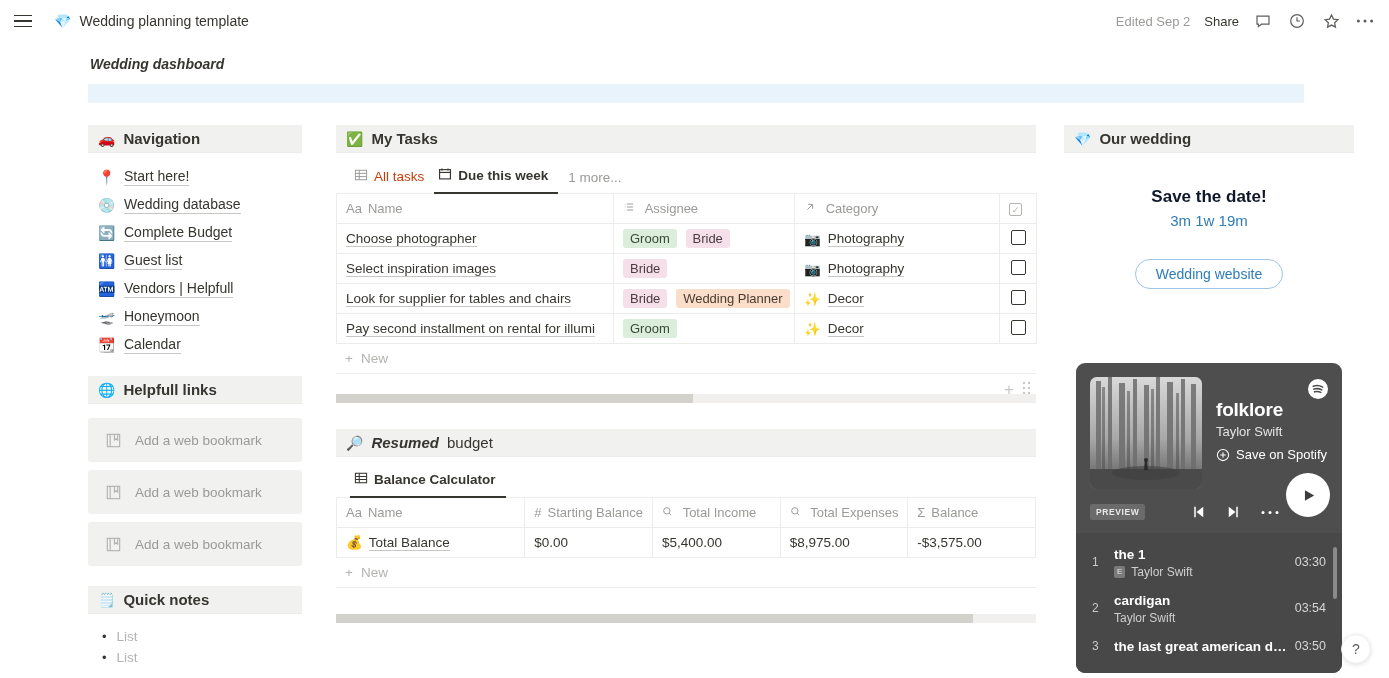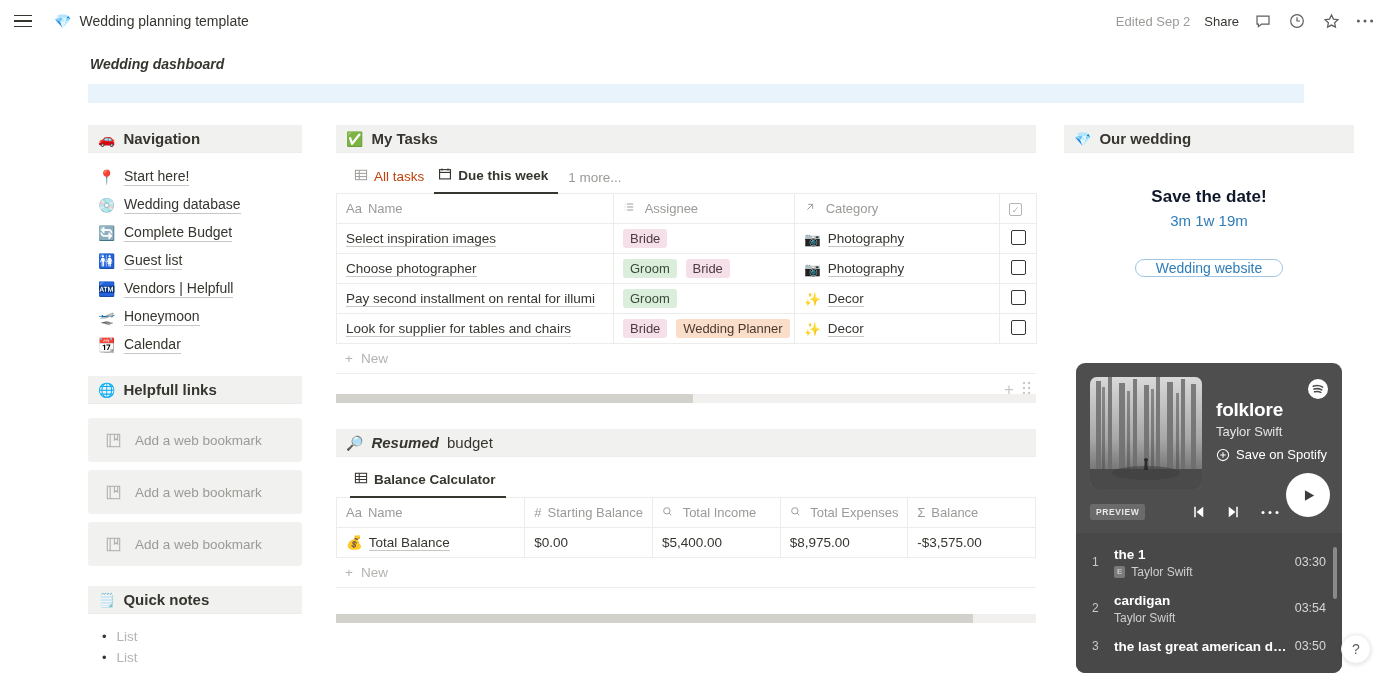--- a/index.html
+++ b/index.html
@@ -236,21 +236,21 @@
   .countdown {
     text-align: center;
     margin-top: 5px;
     color: #2e7cb8;
     font-size: 15px;
   }
   .web-btn-wrap { display: flex; justify-content: center; margin-top: 30px; }
   .web-btn {
     border: 1.3px solid #9ec5e3;
     border-radius: 18px;
-    padding: 0 20px;
+    padding: 6px 20px;
     color: #2e7cb8;
     font-size: 14px;
     background: #fff;
     cursor: pointer;
   }
 
   
   .spotify {
     position: absolute;
     top: 238px; left: 12px;
@@ -560,64 +560,64 @@
               </svg>
             </span><span>Category</span>
           </th>
           <th>
             <span class="th-chk">✓</span>
           </th>
         </tr>
       </thead>
       <tbody>
         <tr>
-          <td><span class="cell-name">Select inspiration images</span></td>
-          <td>
-            <span class="tag tag-bride">Bride</span>
-          </td>
-          <td>
-            <span class="cat">
-              <span>📷</span>
-              <span class="lbl">Photography</span>
-            </span>
-          </td>
-          <td style="text-align:center"><span class="chk"></span></td>
-        </tr>
-        <tr>
           <td><span class="cell-name">Choose photographer</span></td>
           <td>
             <span class="tag tag-groom">Groom</span>
             <span class="tag tag-bride">Bride</span>
           </td>
           <td>
             <span class="cat">
               <span>📷</span>
               <span class="lbl">Photography</span>
             </span>
           </td>
           <td style="text-align:center"><span class="chk"></span></td>
         </tr>
         <tr>
-          <td><span class="cell-name">Pay second installment on rental for illumi</span></td>
+          <td><span class="cell-name">Select inspiration images</span></td>
           <td>
-            <span class="tag tag-groom">Groom</span>
+            <span class="tag tag-bride">Bride</span>
+          </td>
+          <td>
+            <span class="cat">
+              <span>📷</span>
+              <span class="lbl">Photography</span>
+            </span>
+          </td>
+          <td style="text-align:center"><span class="chk"></span></td>
+        </tr>
+        <tr>
+          <td><span class="cell-name">Look for supplier for tables and chairs</span></td>
+          <td>
+            <span class="tag tag-bride">Bride</span>
+            <span class="tag tag-planner">Wedding Planner</span>
           </td>
           <td>
             <span class="cat">
               <span>✨</span>
               <span class="lbl">Decor</span>
             </span>
           </td>
           <td style="text-align:center"><span class="chk"></span></td>
         </tr>
         <tr>
-          <td><span class="cell-name">Look for supplier for tables and chairs</span></td>
+          <td><span class="cell-name">Pay second installment on rental for illumi</span></td>
           <td>
-            <span class="tag tag-bride">Bride</span>
-            <span class="tag tag-planner">Wedding Planner</span>
+            <span class="tag tag-groom">Groom</span>
           </td>
           <td>
             <span class="cat">
               <span>✨</span>
               <span class="lbl">Decor</span>
             </span>
           </td>
           <td style="text-align:center"><span class="chk"></span></td>
         </tr>
       </tbody>

